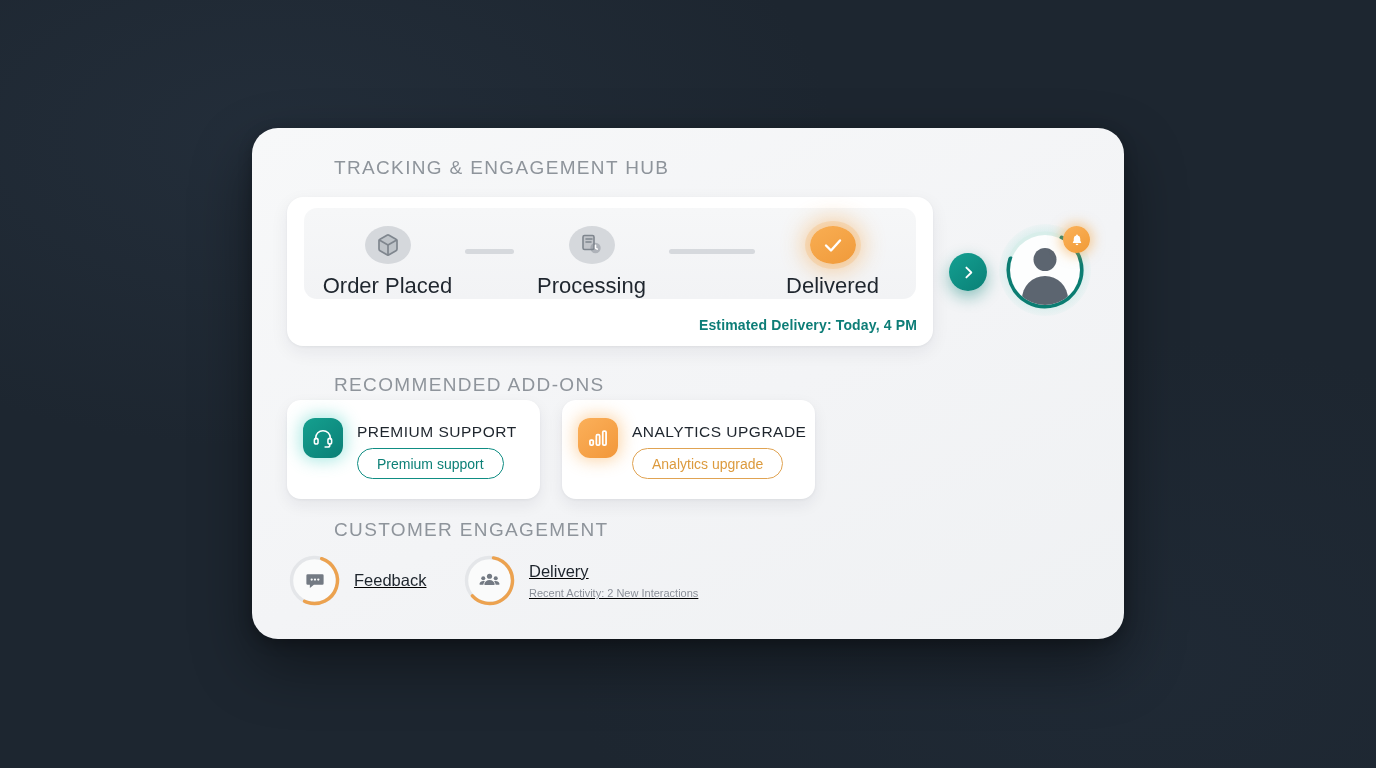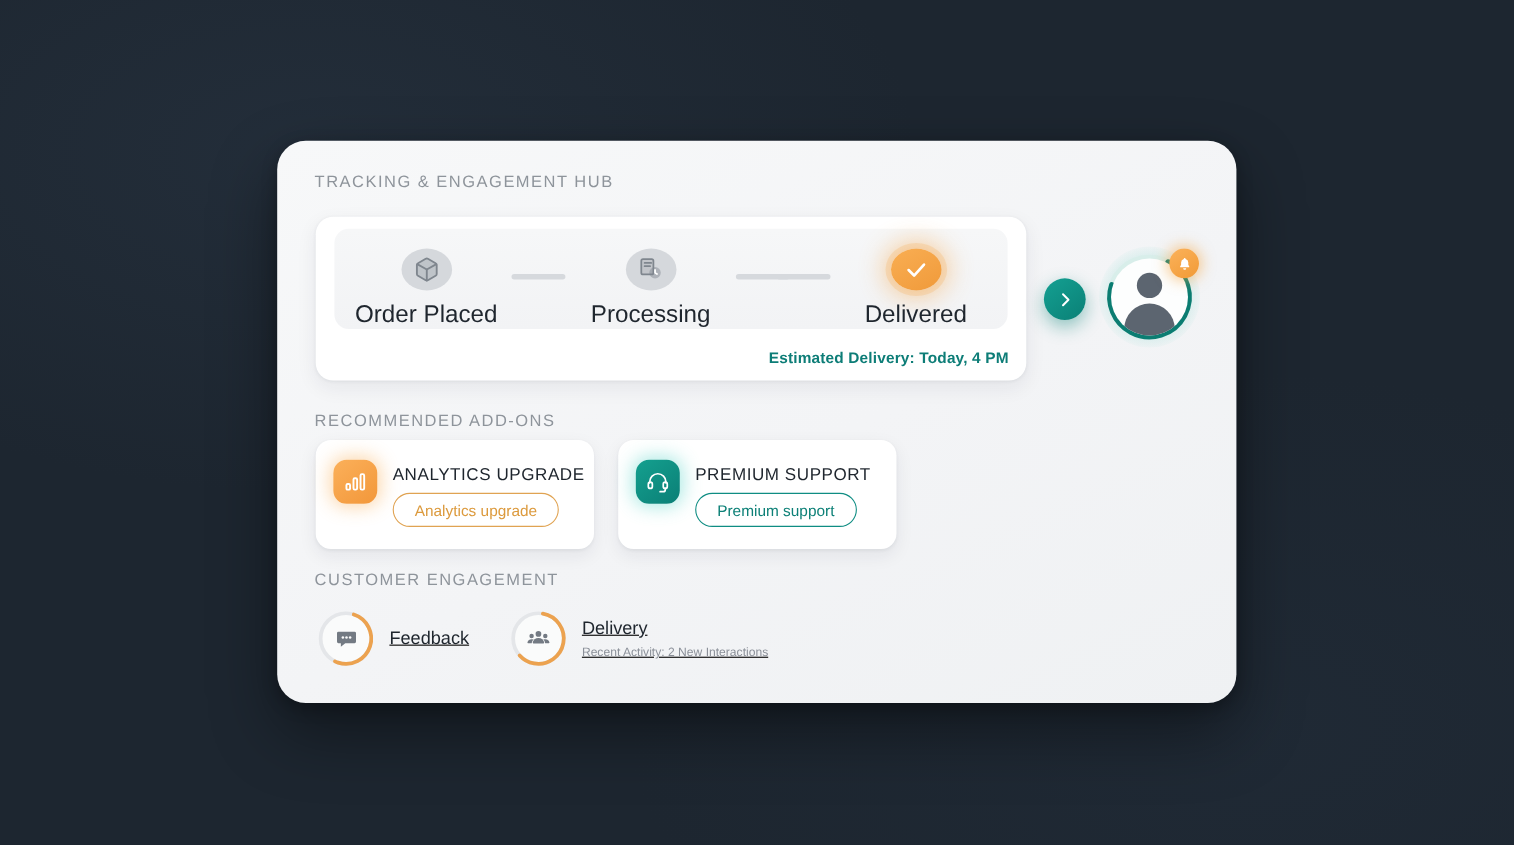--- a/index.html
+++ b/index.html
@@ -21,24 +21,25 @@
     position: absolute;
     left: 252px; top: 128px;
     width: 872px; height: 511px;
     background: linear-gradient(155deg, #f7f8f9 0%, #f3f4f6 55%, #eff1f3 100%);
     border-radius: 26px;
     box-shadow: 0 26px 60px rgba(0,0,0,0.42), 0 4px 14px rgba(0,0,0,0.25);
   }
 
   .section-title {
     color: #8e949b;
-    font-size: 15px;
+    font-size: 19px;
     letter-spacing: 1.35px;
     text-transform: uppercase;
     white-space: nowrap;
+    margin-left: 48px;
   }
 
   #hub-title { position: absolute; left: 34px; top: 29px; }
 
   
   #tracking-card {
     position: absolute;
     left: 35px; top: 69px;
     width: 646px; height: 149px;
     background: #ffffff;
@@ -317,42 +318,42 @@
         <path d="M9.6 18.6h4.8a2.4 2.4 0 0 1-4.8 0z"></path>
       </svg>
     </div>
   </div>
 
   <div id="addons-title" class="section-title">RECOMMENDED ADD-ONS</div>
 
   <div id="addons-row">
 
     <div class="addon-card">
-      <div class="addon-icon orange">
-        <svg width="22" height="22" viewBox="0 0 24 24" fill="none" stroke="currentColor" stroke-width="1.9" stroke-linecap="round" stroke-linejoin="round">
-          <rect x="3.2" y="14.2" width="3.6" height="5.6" rx="1.2"></rect>
-          <rect x="10.2" y="8.4" width="3.6" height="11.4" rx="1.3"></rect>
-          <rect x="17.2" y="4.4" width="3.6" height="15.4" rx="1.3"></rect>
-        </svg>
-      </div>
-      <div class="addon-name">ANALYTICS UPGRADE</div>
-      <div class="addon-pill orange">Analytics upgrade</div>
-    </div>
-
-    <div class="addon-card">
       <div class="addon-icon teal">
         <svg width="22" height="22" viewBox="0 0 24 24" fill="none" stroke="currentColor" stroke-width="1.7" stroke-linecap="round" stroke-linejoin="round">
           <path d="M4 13v-1a8 8 0 0 1 16 0v1"></path>
           <rect x="2.6" y="12.4" width="4" height="6.2" rx="2"></rect>
           <rect x="17.4" y="12.4" width="4" height="6.2" rx="2"></rect>
           <path d="M19.4 18.6v1.2a2 2 0 0 1-2 2h-3.1"></path>
         </svg>
       </div>
       <div class="addon-name">PREMIUM SUPPORT</div>
       <div class="addon-pill teal">Premium support</div>
+    </div>
+
+    <div class="addon-card">
+      <div class="addon-icon orange">
+        <svg width="22" height="22" viewBox="0 0 24 24" fill="none" stroke="currentColor" stroke-width="1.9" stroke-linecap="round" stroke-linejoin="round">
+          <rect x="3.2" y="14.2" width="3.6" height="5.6" rx="1.2"></rect>
+          <rect x="10.2" y="8.4" width="3.6" height="11.4" rx="1.3"></rect>
+          <rect x="17.2" y="4.4" width="3.6" height="15.4" rx="1.3"></rect>
+        </svg>
+      </div>
+      <div class="addon-name">ANALYTICS UPGRADE</div>
+      <div class="addon-pill orange">Analytics upgrade</div>
     </div>
 
   </div>
 
   <div id="engagement-title" class="section-title">CUSTOMER ENGAGEMENT</div>
 
   <div id="engagement-row">
 
     <div class="eng-item" style="width:175px">
       <div class="eng-ring">

